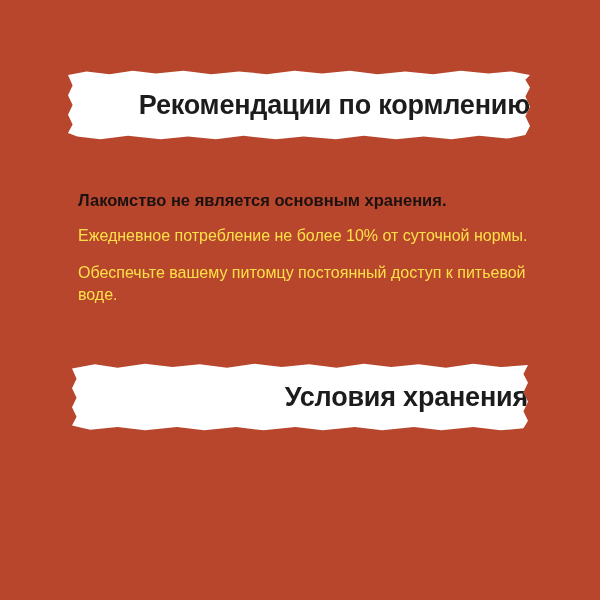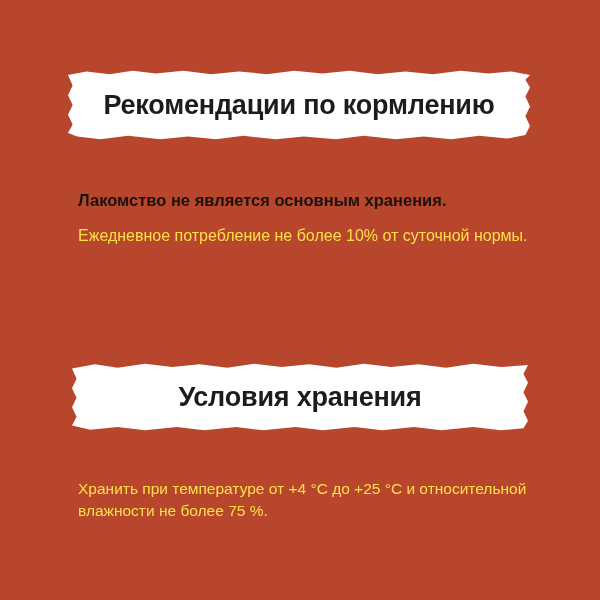--- a/index.html
+++ b/index.html
@@ -19,21 +19,21 @@
     height: 600px;
     background: #b8462c;
   }
 
   
   .banner {
     position: absolute;
     background: #ffffff;
     display: flex;
     align-items: center;
-    justify-content: center;
+    justify-content: flex-end;
   }
   .banner-title {
     font-weight: bold;
     color: #1c1c1c;
     letter-spacing: -0.2px;
     text-align: center;
     line-height: 1;
   }
 
   #banner-feeding {
@@ -118,23 +118,21 @@
 
 <div class="page">
 
   <div class="banner" id="banner-feeding">
     <div class="banner-title">Рекомендации по кормлению</div>
   </div>
 
   <div class="feeding-text">
     <p class="lead">Лакомство не является основным хранения.</p>
     <p class="para">Ежедневное потребление не более 10% от суточной нормы.</p>
+    <p class="para">Обеспечьте вашему питомцу постоянный доступ к питьевой воде.</p>
   </div>
 
   <div class="banner" id="banner-storage">
     <div class="banner-title">Условия хранения</div>
   </div>
 
-  <div class="storage-text">
-    <p class="para">Хранить при температуре от +4 °C до +25 °C и относительной влажности не более 75 %.</p>
-  </div>
 
 </div>
 
 </body></html>

